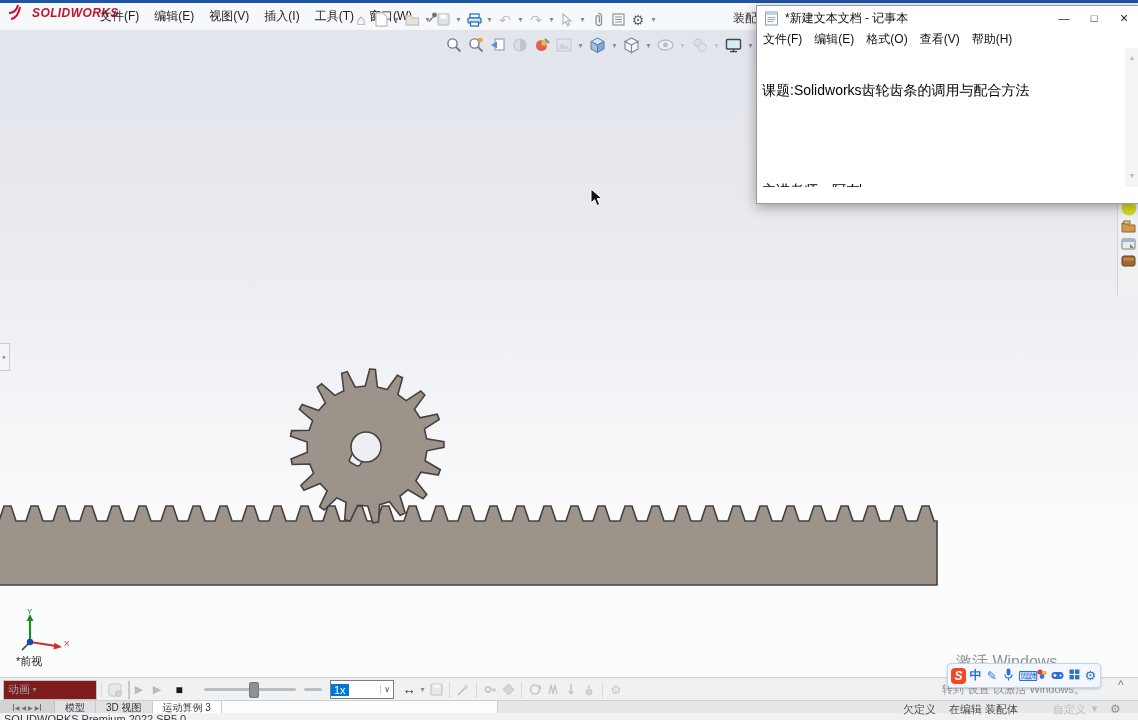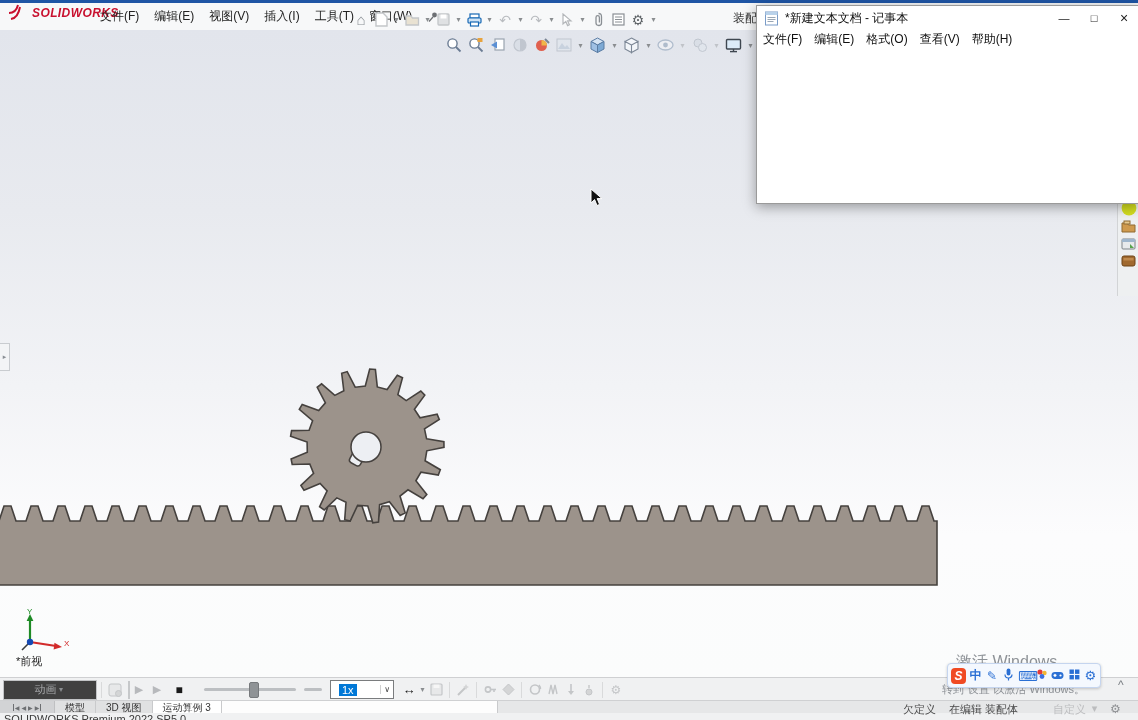--- a/index.html
+++ b/index.html
@@ -24,28 +24,28 @@
     background:linear-gradient(180deg,#e2e5ec 0%,#e8eaef 28%,#f2f3f6 55%,#fcfcfd 78%,#fbfcfc 100%);}
   .hud{position:absolute;left:444px;top:4px;height:22px;gap:3px;}
   .hud .ic{width:19px;height:19px;display:flex;align-items:center;justify-content:center;}
   .dim{opacity:.38;}
   .left-tab{position:absolute;left:0;top:313px;width:9px;height:26px;background:#f3f4f6;
     border:1px solid #c9ccd0;border-left:none;font-size:7px;color:#8a8f95;
     display:flex;align-items:center;justify-content:center;}
   .view-label{position:absolute;left:16px;top:624px;font-size:11px;font-weight:normal;color:#1c1c1c;}
   
   #motion-bar{left:0;top:677px;width:1138px;height:23px;background:#f0f1f2;border-top:1px solid #cfd0d2;}
-  .combo{height:18px;border:1px solid #c2c4c6;background:#404040;display:flex;align-items:center;
-         font-size:11px;color:#a7a9ab;padding:0 4px;justify-content:center;}
+  .combo{height:18px;border:1px solid #c2c4c6;background:#7f1d1d;display:flex;align-items:center;
+         font-size:11px;color:#a7a9ab;padding:0 4px;justify-content:flex-start;}
   .sep{width:1px;height:16px;background:#d9dadb;margin:0 4px;}
   .m-ic{width:18px;height:18px;display:flex;align-items:center;justify-content:center;font-size:11px;color:#b7b9bc;}
   .slider-track{height:3px;background:#bcbfc2;border-radius:2px;}
   .slider-handle{width:8px;height:14px;background:#8f9396;border-radius:2px;border:1px solid #76797c;}
   .speed-combo{height:17px;background:#fff;border:1px solid #7a7c7e;display:flex;align-items:center;font-size:11px;}
-  .speed-sel{background:#0078d7;color:#fff;padding:0 3px;margin-left:8px;}
+  .speed-sel{background:#0078d7;color:#fff;padding:0 3px;margin-left:0;}
   #tabbar{left:0;top:700px;width:1138px;height:13px;background:#e6e7e8;border-top:1px solid #cfd0d2;
           display:flex;align-items:stretch;font-size:10px;color:#333;}
   .navbox{width:54px;background:#d2d3d5;border-right:1px solid #bfc0c2;display:flex;align-items:center;
           justify-content:center;gap:2px;font-size:6px;color:#6d6f72;}
   .tab{padding:0 10px;display:flex;align-items:center;border-right:1px solid #c9cacc;background:#e0e1e2;}
   .tab.active{background:#ffffff;}
   .tab-space{width:275px;background:#fdfdfd;border-right:1px solid #c9cacc;}
   #statusbar{left:0;top:713px;width:1138px;height:7px;background:#f0f1f2;font-size:11px;color:#3a3a3a;}
   .status-right{position:absolute;top:702px;font-size:11px;color:#4a4a4a;}
   
@@ -468,15 +468,29 @@
       <span class="np-btn">□</span>
       <span class="np-btn" style="font-size:14px">×</span>
     </div>
     <div class="np-menubar">
       <span>文件(F)</span>
       <span>编辑(E)</span>
       <span>格式(O)</span>
       <span>查看(V)</span>
       <span>帮助(H)</span>
     </div>
+    <div class="np-body">
+      <div class="np-line"><span>课题:Solidworks齿轮齿条的调用与配合方法</span></div>
+      <div class="np-line"><span></span></div>
+      <div class="np-line"><span>主讲老师—阿左</span><span class="np-caret"></span></div>
+      
+      
+      
+      
+      
+      <div class="np-scroll">
+        <span>▲</span>
+        <span>▼</span>
+      </div>
+    </div>
   </div>
 
 </div>
 
 </body></html>

